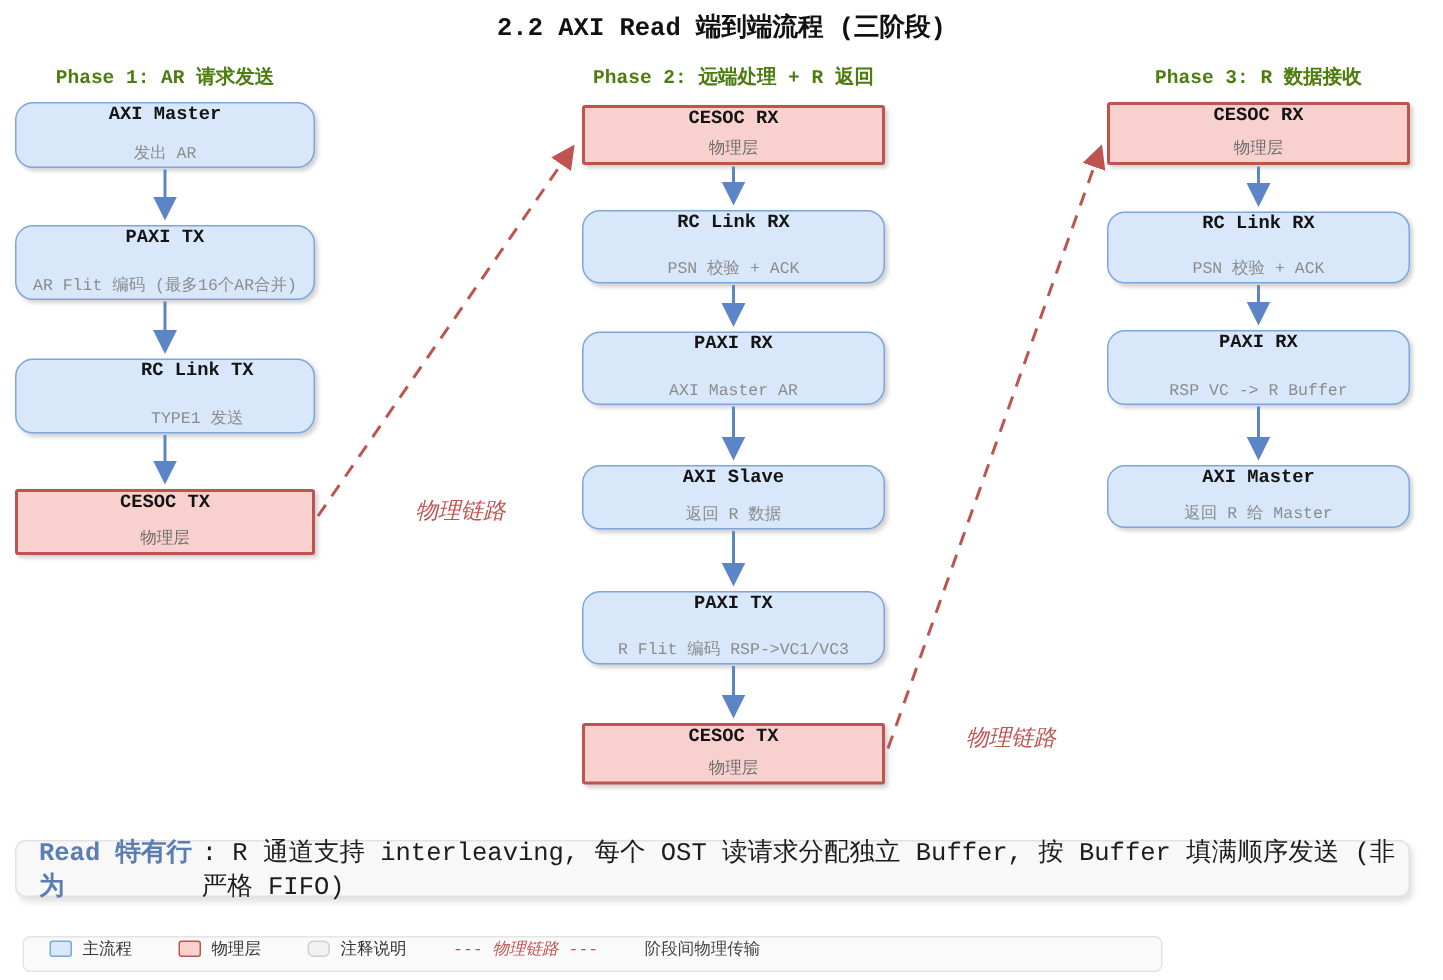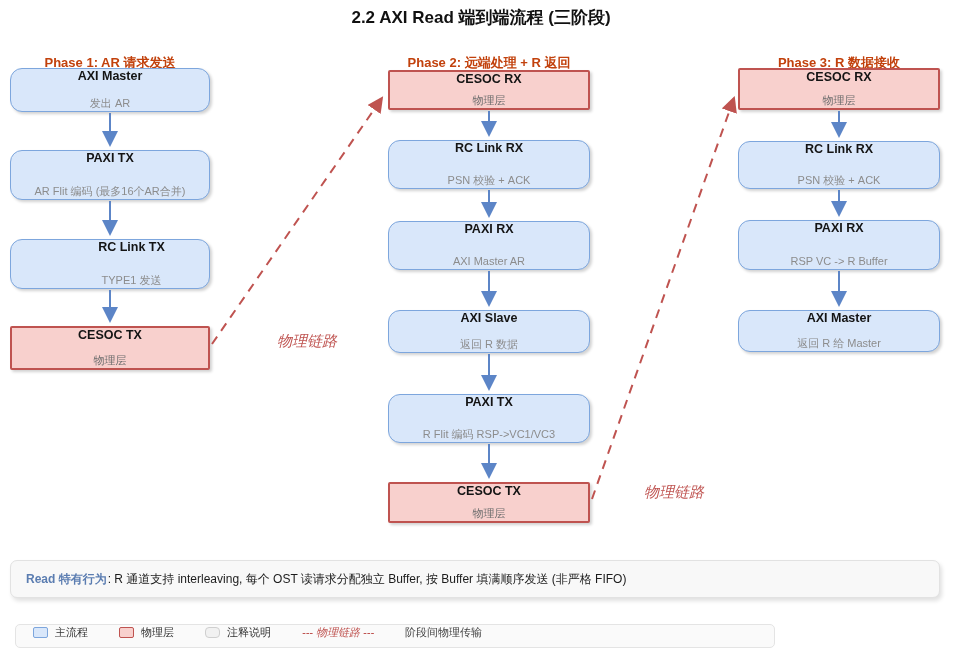--- a/index.html
+++ b/index.html
@@ -1,26 +1,26 @@
 <!DOCTYPE html>
 <html><head>
 <meta charset="utf-8">
 <style>
   html,body{margin:0;padding:0;background:#fff;}
   .canvas{
     position:relative;width:962px;height:653px;background:#fff;overflow:hidden;
-    font-family:Liberation Sans, sans-serif;
+    font-family:Liberation Mono, monospace;
   }
   .diagram-title{
     position:absolute;left:0;top:6px;width:962px;text-align:center;
     font-size:17px;font-weight:bold;color:#111;
   }
   .phase-header{
-    position:absolute;top:54px;text-align:center;
-    font-size:13px;font-weight:bold;color:#c2410c;
+    position:absolute;top:42px;text-align:center;
+    font-size:13px;font-weight:bold;color:#4d7c0f;
   }
   .box{
     position:absolute;display:flex;flex-direction:column;justify-content:space-between;
     align-items:center;text-align:center;box-sizing:border-box;line-height:1.25;
   }
   .box.main{
     background:#d9e7fa;border:1.5px solid #7da6dd;border-radius:12px;
     box-shadow:2px 2px 3px rgba(0,0,0,0.18);
   }
   .box.phy{
@@ -32,21 +32,21 @@
   .box.phy .box-sub{color:#6e6e6e;}
   .arrows{position:absolute;left:0;top:0;pointer-events:none;}
   .link-label{
     position:absolute;transform:translate(-50%,-50%);
     font-size:15px;font-style:italic;color:#bf5350;white-space:nowrap;
   }
   .note-bar{
     position:absolute;left:10px;top:560px;width:930px;height:38px;box-sizing:border-box;
     background:#f8f8f8;border:1px solid #e2e2e2;border-radius:7px;
     box-shadow:2px 3px 4px rgba(0,0,0,0.12);
-    display:flex;align-items:center;padding-left:15px;font-size:12px;color:#1c1c1c;
+    display:flex;align-items:center;padding-left:15px;font-size:17px;color:#1c1c1c;
   }
   .note-highlight{color:#5b7db1;font-weight:bold;margin-right:1px;}
   .legend-bar{
     position:absolute;left:15px;top:624px;width:760px;height:24px;box-sizing:border-box;
     background:#fafafa;border:1px solid #e4e4e4;border-radius:5px;
     display:flex;align-items:flex-start;padding-left:17px;gap:31px;
   }
   .legend-item{display:flex;align-items:center;gap:7px;}
   .swatch{width:15px;height:11px;box-sizing:border-box;display:inline-block;}
   .swatch.main{background:#d9e7fa;border:1.5px solid #7da6dd;border-radius:2px;}

